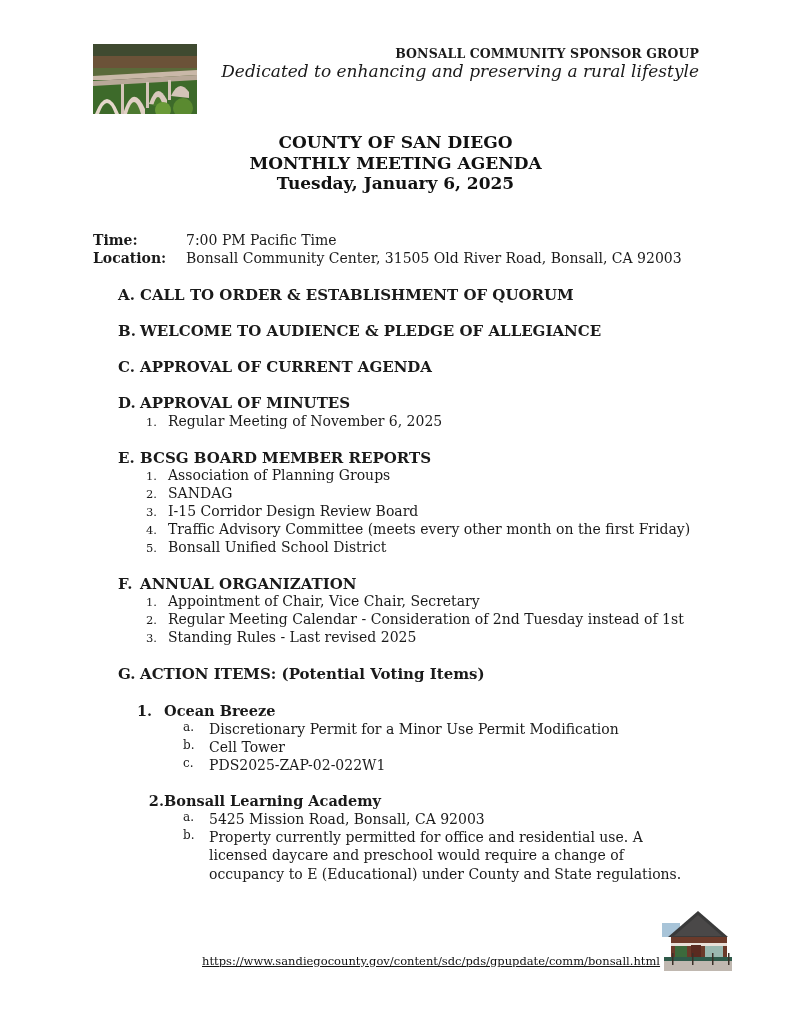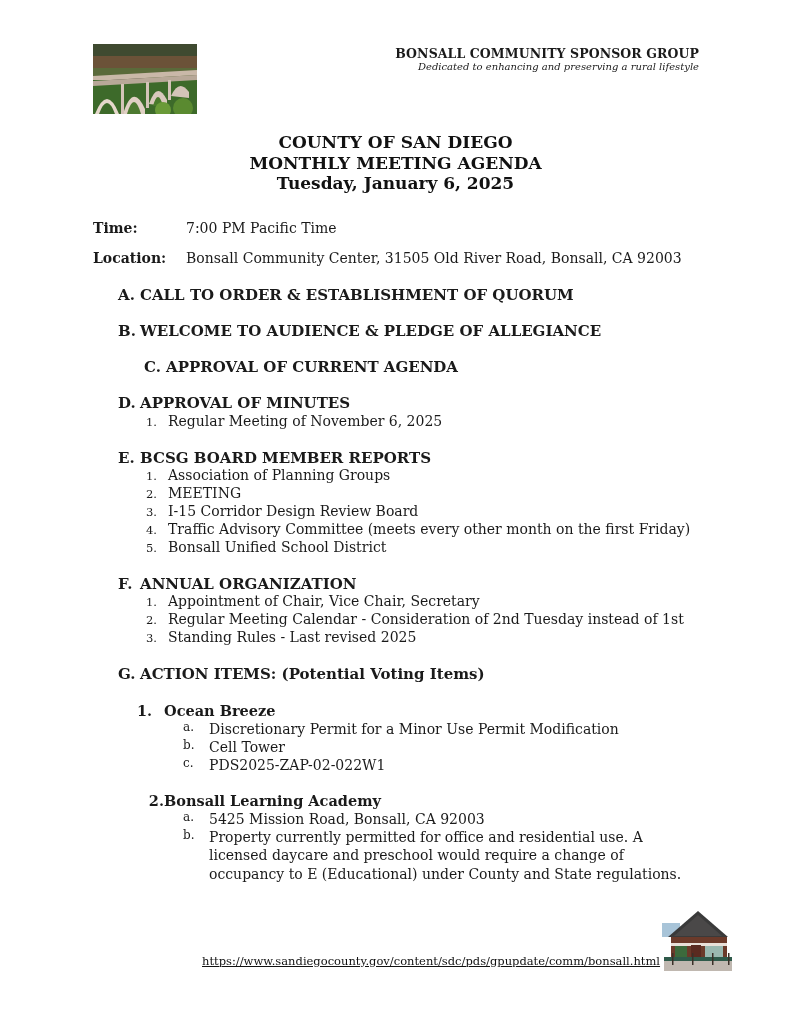--- a/index.html
+++ b/index.html
@@ -4,31 +4,31 @@
 <style>
   html, body { margin:0; padding:0; background:#ffffff; }
   body { width:791px; height:1024px; position:relative; overflow:hidden;
          font-family:"DejaVu Serif", "Liberation Serif", serif; color:#1a1a1a; }
   .abs { position:absolute; }
 
   
   #logo-bridge { left:93px; top:44px; width:104px; height:70px; overflow:hidden; }
   #org-name { right:92px; top:46px; font-size:12.5px; font-weight:bold; letter-spacing:0.1px;
               font-family:"DejaVu Serif", serif; text-align:right; }
-  #tagline { right:92px; top:61px; font-size:10px; font-style:italic; text-align:left;
+  #tagline { right:92px; top:61px; font-size:17px; font-style:italic; text-align:left;
              font-family:"DejaVu Serif", serif; }
 
   
   #title-block { left:0; width:791px; top:132px; text-align:center; font-weight:bold;
                  font-size:17px; line-height:20.5px; color:#111; }
 
   
   .meta-row { left:93px; font-size:14px; }
   .meta-label { display:inline-block; width:93px; font-weight:bold; }
-  #meta-time { top:220px; }
+  #meta-time { top:232px; }
   #meta-location { top:250px; }
 
   
   .sec-head { left:118px; font-size:15px; font-weight:bold; white-space:nowrap; }
   .sec-head .letter { display:inline-block; width:22px; }
   .item { left:146px; font-size:14px; white-space:nowrap; }
   .item .num { display:inline-block; width:22px; font-size:11.5px; }
   .sub-head { left:137px; font-size:14.5px; font-weight:bold; white-space:nowrap; }
   .sub-head .num { display:inline-block; width:27px; }
   .sub-item { left:183px; font-size:14px; width:520px; }
@@ -81,39 +81,39 @@
 </div>
 
 <div class="abs sec-head" style="top:286px;">
   <span class="letter">A.</span><span>CALL TO ORDER &amp; ESTABLISHMENT OF QUORUM</span>
 </div>
 
 <div class="abs sec-head" style="top:322px;">
   <span class="letter">B.</span><span>WELCOME TO AUDIENCE &amp; PLEDGE OF ALLEGIANCE</span>
 </div>
 
-<div class="abs sec-head" style="top:358px;margin-left:26px;">
+<div class="abs sec-head" style="top:358px;">
   <span class="letter">C.</span><span>APPROVAL OF CURRENT AGENDA</span>
 </div>
 
 <div class="abs sec-head" style="top:394px;">
   <span class="letter">D.</span><span>APPROVAL OF MINUTES</span>
 </div>
 <div class="abs item" style="top:413px;">
   <span class="num">1.</span><span>Regular Meeting of November 6, 2025</span>
 </div>
 
 <div class="abs sec-head" style="top:449px;">
   <span class="letter">E.</span><span>BCSG BOARD MEMBER REPORTS</span>
 </div>
 <div class="abs item" style="top:467px;">
   <span class="num">1.</span><span>Association of Planning Groups</span>
 </div>
 <div class="abs item" style="top:485px;">
-  <span class="num">2.</span><span>MEETING</span>
+  <span class="num">2.</span><span>SANDAG</span>
 </div>
 <div class="abs item" style="top:503px;">
   <span class="num">3.</span><span>I-15 Corridor Design Review Board</span>
 </div>
 <div class="abs item" style="top:521px;">
   <span class="num">4.</span><span>Traffic Advisory Committee (meets every other month on the first Friday)</span>
 </div>
 <div class="abs item" style="top:539px;">
   <span class="num">5.</span><span>Bonsall Unified School District</span>
 </div>

